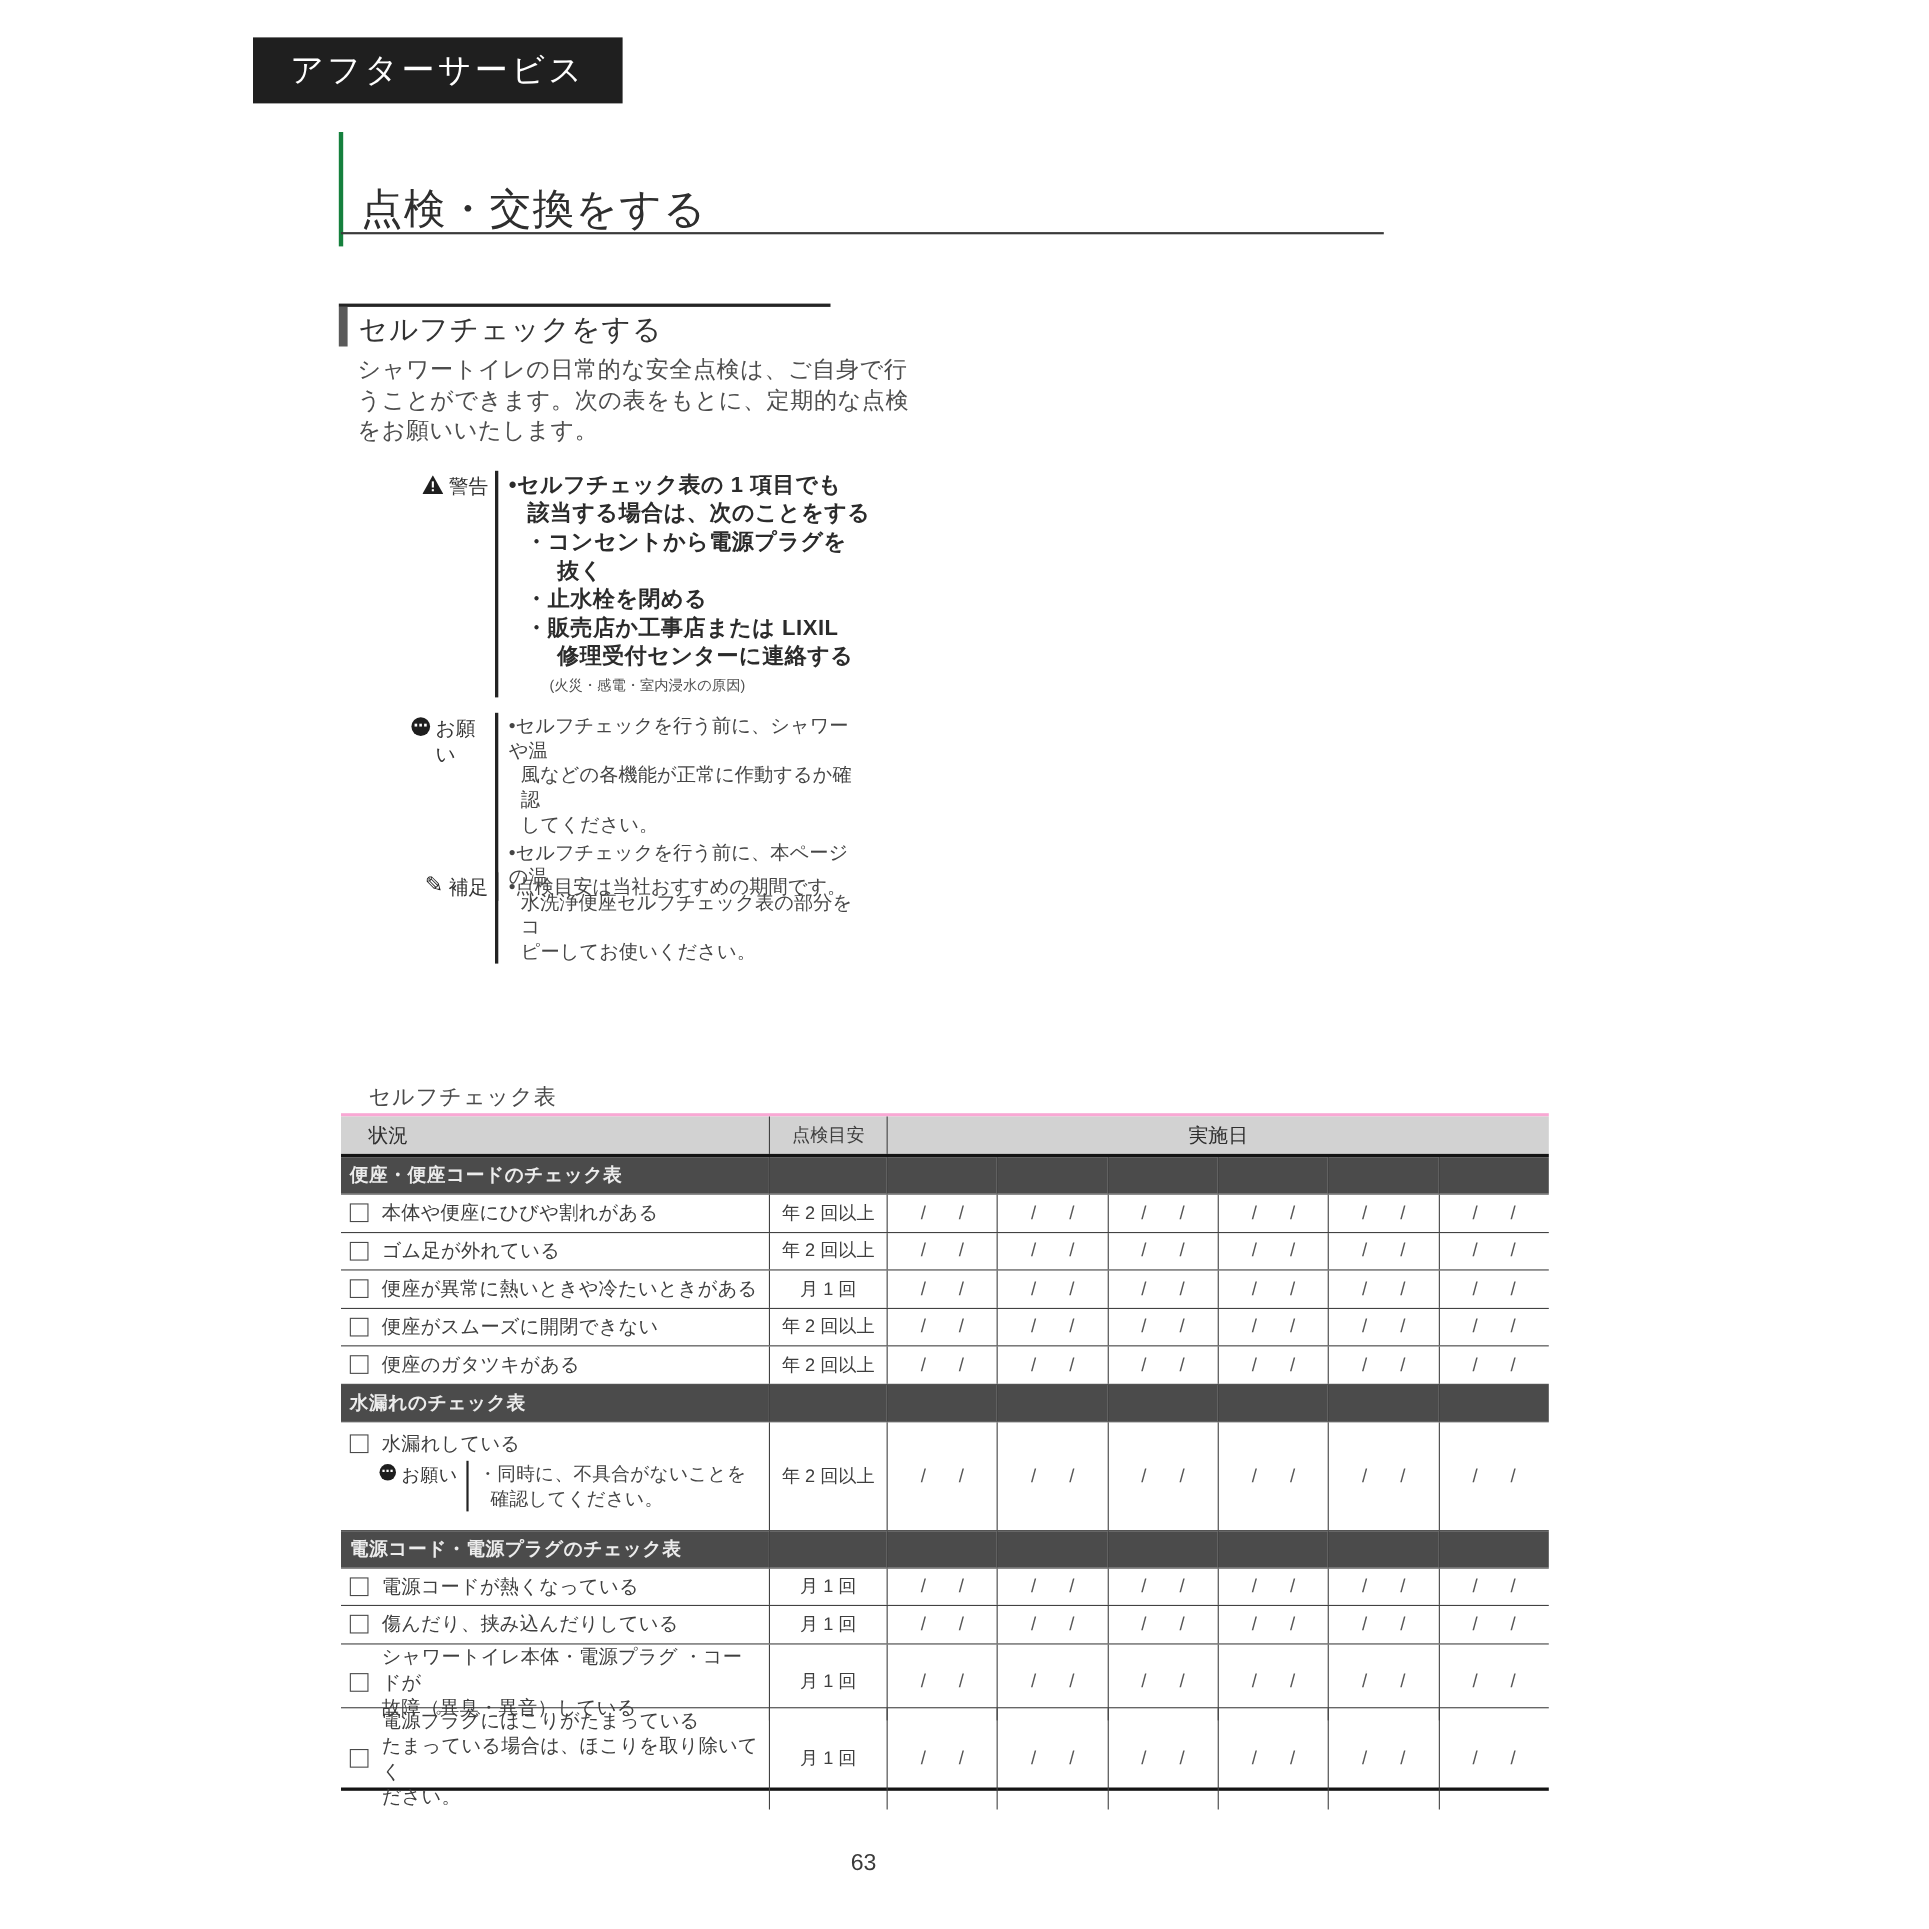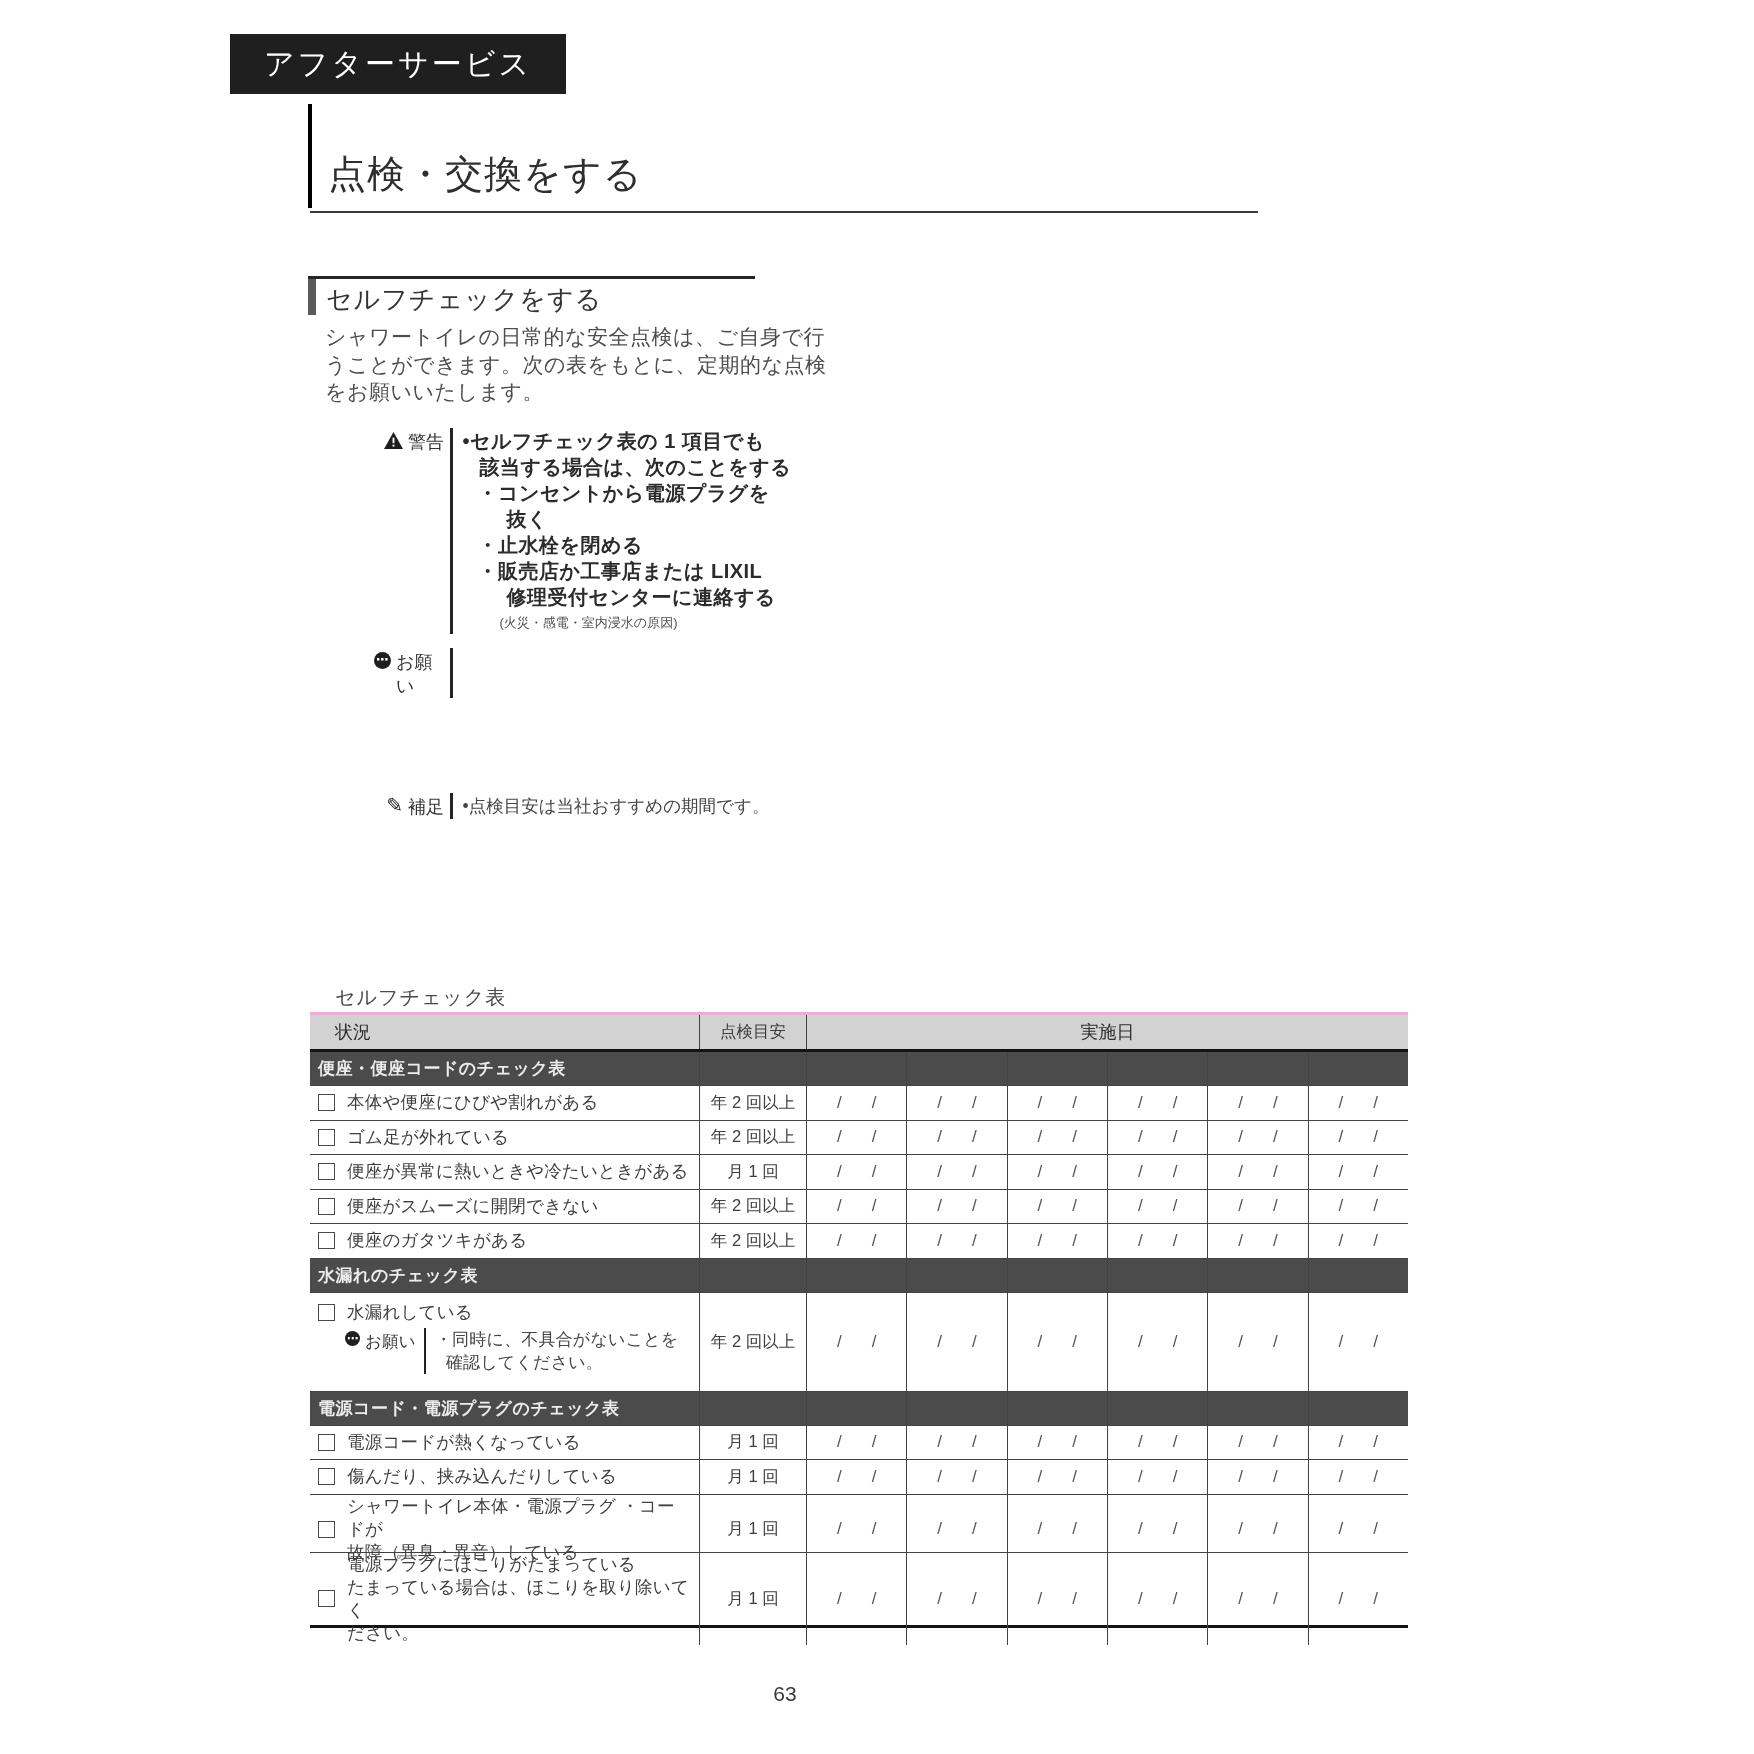--- a/index.html
+++ b/index.html
@@ -15,22 +15,22 @@
     font-family:"Liberation Sans","DejaVu Sans",sans-serif;color:var(--ink);
   }
   
   .badge{
     position:absolute;left:230px;top:34px;width:336px;height:60px;
     background:var(--badge-bg);color:#fff;display:flex;align-items:center;justify-content:center;
     font-size:30px;font-weight:400;letter-spacing:3px;
   }
   
   .title-block{
-    position:absolute;left:308px;top:104px;height:104px;
-    border-left:4px solid #000000;padding-left:16px;display:flex;align-items:flex-end;
+    position:absolute;left:308px;top:120px;height:104px;
+    border-left:4px solid #15803d;padding-left:16px;display:flex;align-items:flex-end;
   }
   .title-block h1{margin:0 0 8px 0;font-size:38px;font-weight:500;color:#2e2e2e;letter-spacing:1px;}
   .title-rule{position:absolute;left:310px;top:211px;width:948px;height:2px;background:#3a3a3a;}
   
   .subhead{position:absolute;left:308px;top:276px;width:447px;border-top:3px solid #252525;display:flex;}
   .subhead-bar{width:8px;height:36px;background:#5a5a5a;flex-shrink:0;}
   .subhead h2{margin:0;padding:3px 0 0 10px;font-size:26px;font-weight:500;color:#333;letter-spacing:1px;}
   
   .intro{position:absolute;left:325px;top:323px;font-size:21px;line-height:27.5px;color:#4d4d4d;letter-spacing:0.5px;}
   
@@ -137,20 +137,32 @@
         <div class="w-cause">(火災・感電・室内浸水の原因)</div>
       </div>
   </div>
 
   <div class="notice notice-onegai">
     <div class="notice-label">
       <span class="onegai-icon">⋯</span>
       <span>お願い</span>
     </div>
     <div class="notice-divider"></div>
+    <div class="onegai-content" id="onegai-content">
+        <div class="o-item">
+          <div>•セルフチェックを行う前に、シャワーや温</div>
+          <div class="cont">風などの各機能が正常に作動するか確認</div>
+          <div class="cont">してください。</div>
+        </div>
+        <div class="o-item">
+          <div>•セルフチェックを行う前に、本ページの温</div>
+          <div class="cont">水洗浄便座セルフチェック表の部分をコ</div>
+          <div class="cont">ピーしてお使いください。</div>
+        </div>
+      </div>
   </div>
 
   <div class="notice notice-hosoku">
     <div class="notice-label">
       <span class="pencil-icon">✎</span>
       <span>補足</span>
     </div>
     <div class="notice-divider"></div>
     <div class="hosoku-content">•点検目安は当社おすすめの期間です。</div>
   </div>

